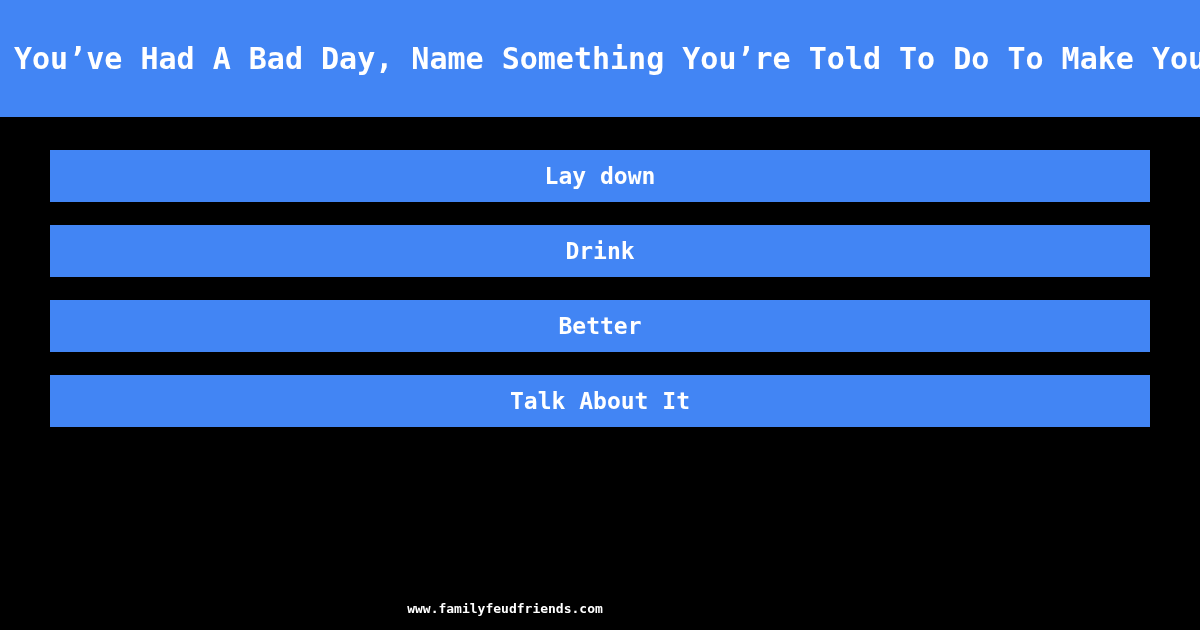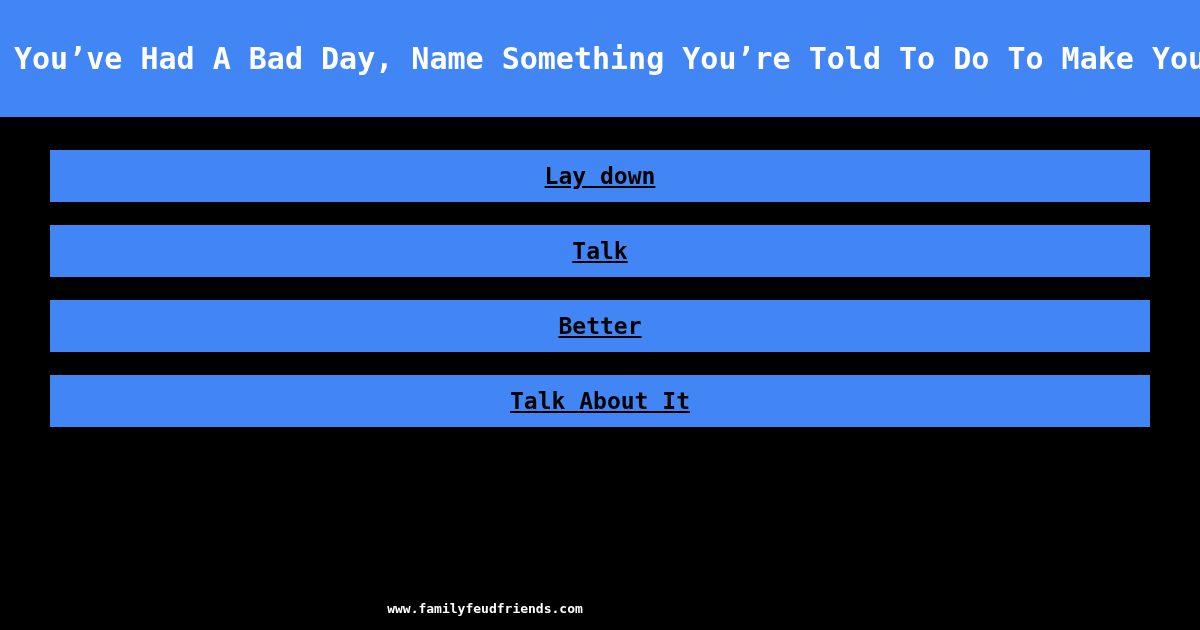--- a/index.html
+++ b/index.html
@@ -72,31 +72,31 @@
   .answer-text {
     display: block;
     width: 100%;
     height: 52px;
     line-height: 52px;
     text-align: center;
     white-space: nowrap;
     font-family: "DejaVu Sans Mono", monospace;
     font-weight: bold;
     font-size: 23px;
-    color: #000000;
-    text-decoration: underline;
+    color: #ffffff;
   }
 
   
   .footer {
     position: absolute;
     left: 0;
     top: 598px;
     width: 970px;
     text-align: center;
+    padding-left: 20px;
   }
 
   .footer-url {
     display: inline-block;
     font-family: "DejaVu Sans Mono", monospace;
     font-weight: bold;
     font-size: 13px;
     line-height: 18px;
     color: #FFFFFF;
     white-space: nowrap;
@@ -111,21 +111,21 @@
     <div class="header-title">You’ve Had A Bad Day, Name Something You’re Told To Do To Make You Feel Better</div>
   </div>
 
   <div class="answers">
 
     <div class="answer-row">
       <span class="answer-text">Lay down</span>
     </div>
 
     <div class="answer-row">
-      <span class="answer-text">Talk</span>
+      <span class="answer-text">Drink</span>
     </div>
 
     <div class="answer-row">
       <span class="answer-text">Better</span>
     </div>
 
 
 
     <div class="answer-row">
       <span class="answer-text">Talk About It</span>

